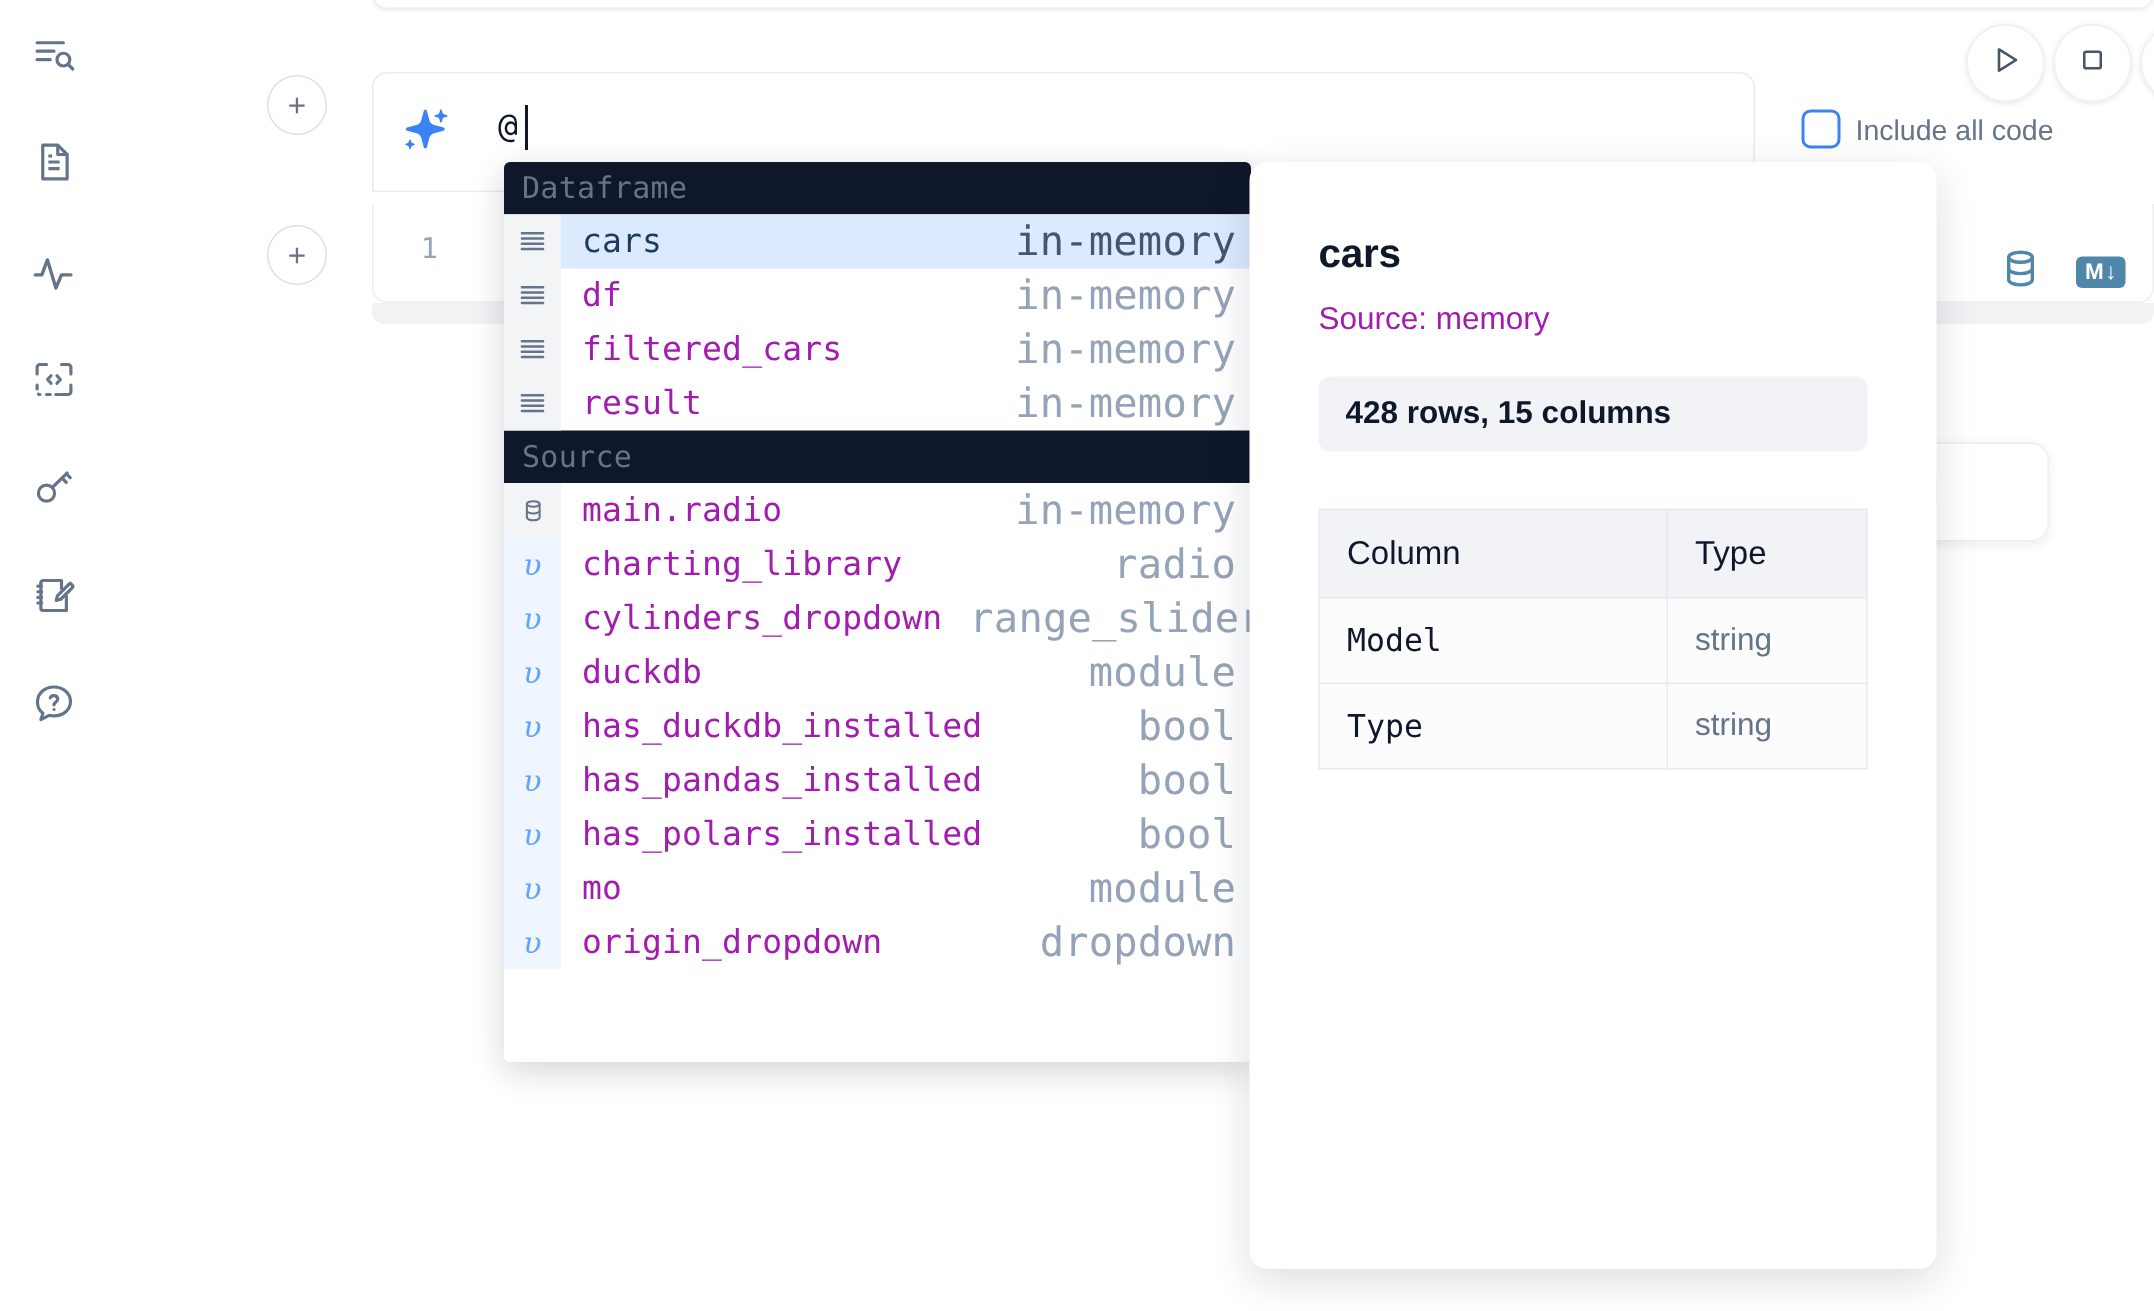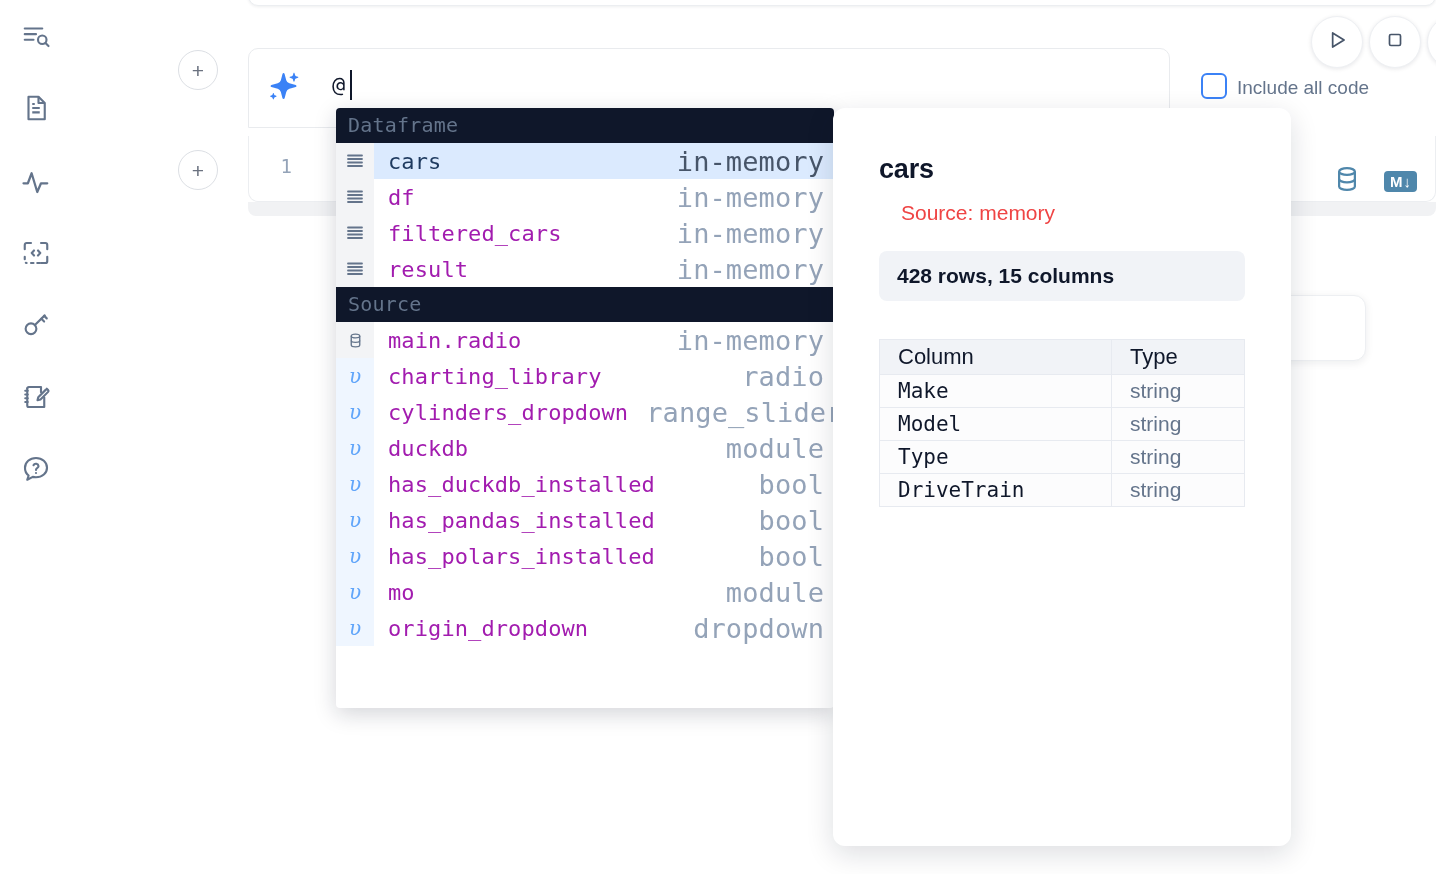--- a/index.html
+++ b/index.html
@@ -146,28 +146,28 @@
 
   
   .doc {
     position: absolute; left: 833px; top: 108px; width: 458px; height: 738px;
     background: #ffffff; border-radius: 12px;
     box-shadow: 0 8px 28px rgba(15,23,42,.14);
     overflow: hidden;
   }
   .doc-inner { padding: 46px 46px 0 46px; }
   .doc-title { font-size: 27px; font-weight: 700; color: #0f172a; letter-spacing: -.2px; }
-  .doc-source { margin-top: 16px; font-size: 21px; color: #ef4444; margin-left: 22px; }
+  .doc-source { margin-top: 16px; font-size: 21px; color: #a21caf; }
   .doc-shape {
     margin-top: 26px; background: #f1f3f7; border-radius: 8px;
     padding: 13px 18px; font-size: 21px; color: #0f172a; font-weight: bold;
   }
   .doc-table { margin-top: 38px; width: 366px; border-collapse: collapse; table-layout: fixed; }
   .doc-table th, .doc-table td {
-    border: 1px solid #e7eaf0; text-align: left; padding: 4px 18px; margin-top: 12px;
+    border: 1px solid #e7eaf0; text-align: left; padding: 16px 18px; margin-top: 12px;
   }
   .doc-table th { background: #f1f3f7; font-size: 22px; font-weight: 400; color: #0f172a; }
   .doc-table td.cname {
     background: #fcfcfd; font-family: "DejaVu Sans Mono", monospace;
     font-size: 21px; color: #0f172a;
   }
   .doc-table td.ctype { background: #fcfcfd; font-size: 21px; color: #64748b; }
   .doc-table th:first-child, .doc-table td:first-child { width: 232px; }
 </style>
 </head>
@@ -428,33 +428,25 @@
 
       <table class="doc-table">
         <thead>
           <tr>
             <th>Column</th>
             <th>Type</th>
           </tr>
         </thead>
         <tbody>
           <tr>
-            <td class="cname">Make</td>
-            <td class="ctype">string</td>
-          </tr>
-          <tr>
             <td class="cname">Model</td>
             <td class="ctype">string</td>
           </tr>
           <tr>
             <td class="cname">Type</td>
             <td class="ctype">string</td>
           </tr>
-          <tr>
-            <td class="cname">DriveTrain</td>
-            <td class="ctype">string</td>
-          </tr>
         </tbody>
       </table>
     </div>
   </div>
 
 </div>
 
 </body></html>

